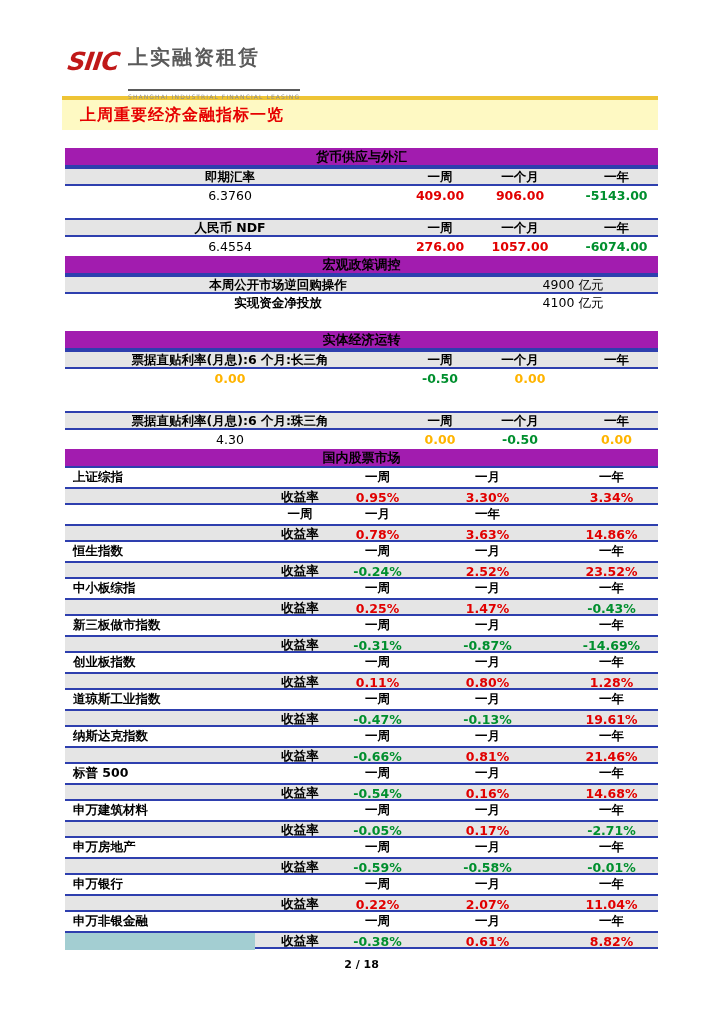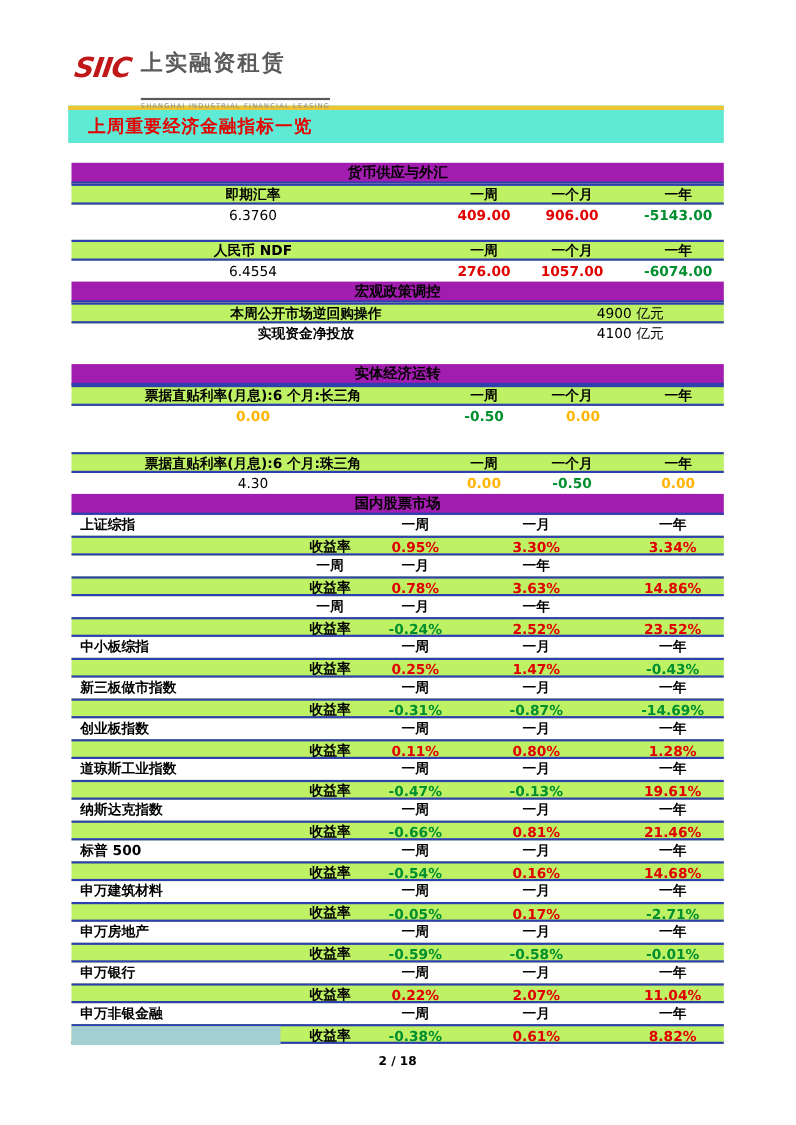--- a/index.html
+++ b/index.html
@@ -19,38 +19,38 @@
   }
   .logo-right{display:flex;flex-direction:column;}
   .logo-cn{
     font-size:20px;font-weight:bold;color:#5a5a5a;letter-spacing:2px;
     border-bottom:2px solid #5a5a5a;padding-bottom:18px;
   }
   .logo-en{font-size:6px;color:#8a8a8a;letter-spacing:1.1px;margin-top:2px;white-space:nowrap;}
   
   .title-bar{
     margin:4px 0 0 62px;width:596px;height:30px;box-sizing:content-box;
-    background:#5eead4;border-top:4px solid #eec435;
+    background:#fef9c3;border-top:4px solid #eec435;
     display:flex;align-items:center;
   }
   .title-bar span{color:#e60000;font-weight:bold;font-size:16px;padding-left:18px;letter-spacing:1px;}
   
   .content{margin:18px 0 0 65px;width:593px;}
   .sec{
     background:#a21caf;height:19px;box-sizing:border-box;
     border-bottom:2px solid #2e3fae;
     display:flex;align-items:center;justify-content:center;
     font-weight:bold;font-size:13px;
   }
   .gap{width:100%;}
   .r4,.rm,.rs{display:grid;box-sizing:border-box;}
   .r4,.rm{grid-template-columns:330px 90px 70px 1fr;height:19px;}
   .rm{grid-template-columns:330px 260px 1fr;padding-left:48px;}
   .rs{grid-template-columns:190px 90px 65px 155px 1fr;height:18.5px;}
-  .blue{background:#bef264;border-top:2px solid #2e3fae;border-bottom:2px solid #2e3fae;}
+  .blue{background:#e5e5e5;border-top:2px solid #2e3fae;border-bottom:2px solid #2e3fae;}
   .cell{
     height:100%;display:flex;align-items:center;justify-content:center;
     font-size:12.5px;white-space:nowrap;overflow:visible;
   }
   .r4 .c4{padding-left:20px;}
   .left{justify-content:flex-start;padding-left:8px;}
   .lbl{font-weight:bold;}
   .rs.last .c1{background:#a3ced2;}
   
   .footer{
@@ -161,20 +161,21 @@
         <div class="cell c5 lbl">一年</div>
       </div>
       <div class="rs blue">
         <div class="cell c1"></div>
         <div class="cell c2 lbl">收益率</div>
         <div class="cell c3" style="color: rgb(225, 0, 0); font-weight: bold;">0.78%</div>
         <div class="cell c4" style="color: rgb(225, 0, 0); font-weight: bold;">3.63%</div>
         <div class="cell c5" style="color: rgb(225, 0, 0); font-weight: bold;">14.86%</div>
       </div>
       <div class="rs">
+        <div class="cell c1 left lbl">恒生指数</div>
         <div class="cell c2"></div>
         <div class="cell c3 lbl">一周</div>
         <div class="cell c4 lbl">一月</div>
         <div class="cell c5 lbl">一年</div>
       </div>
       <div class="rs blue">
         <div class="cell c1"></div>
         <div class="cell c2 lbl">收益率</div>
         <div class="cell c3" style="color: rgb(0, 143, 46); font-weight: bold;">-0.24%</div>
         <div class="cell c4" style="color: rgb(225, 0, 0); font-weight: bold;">2.52%</div>

